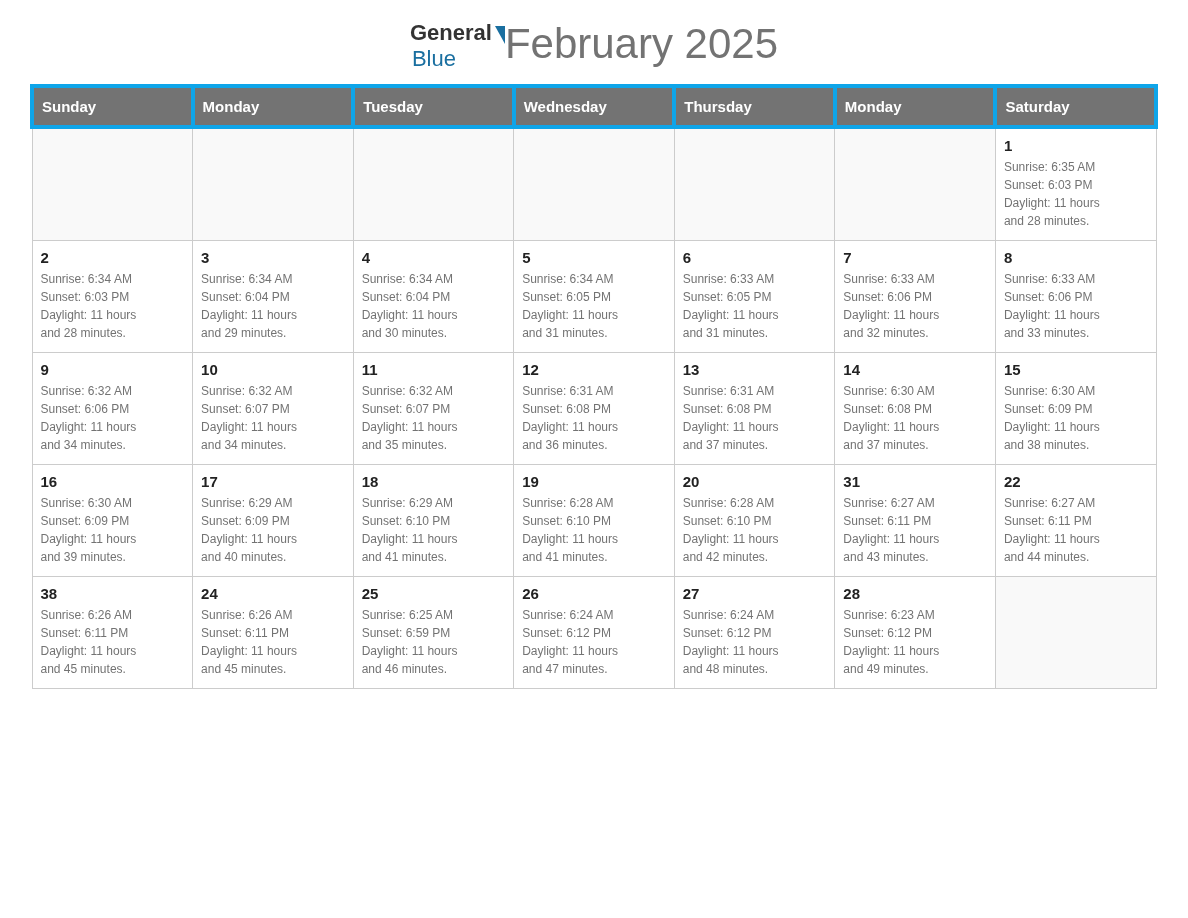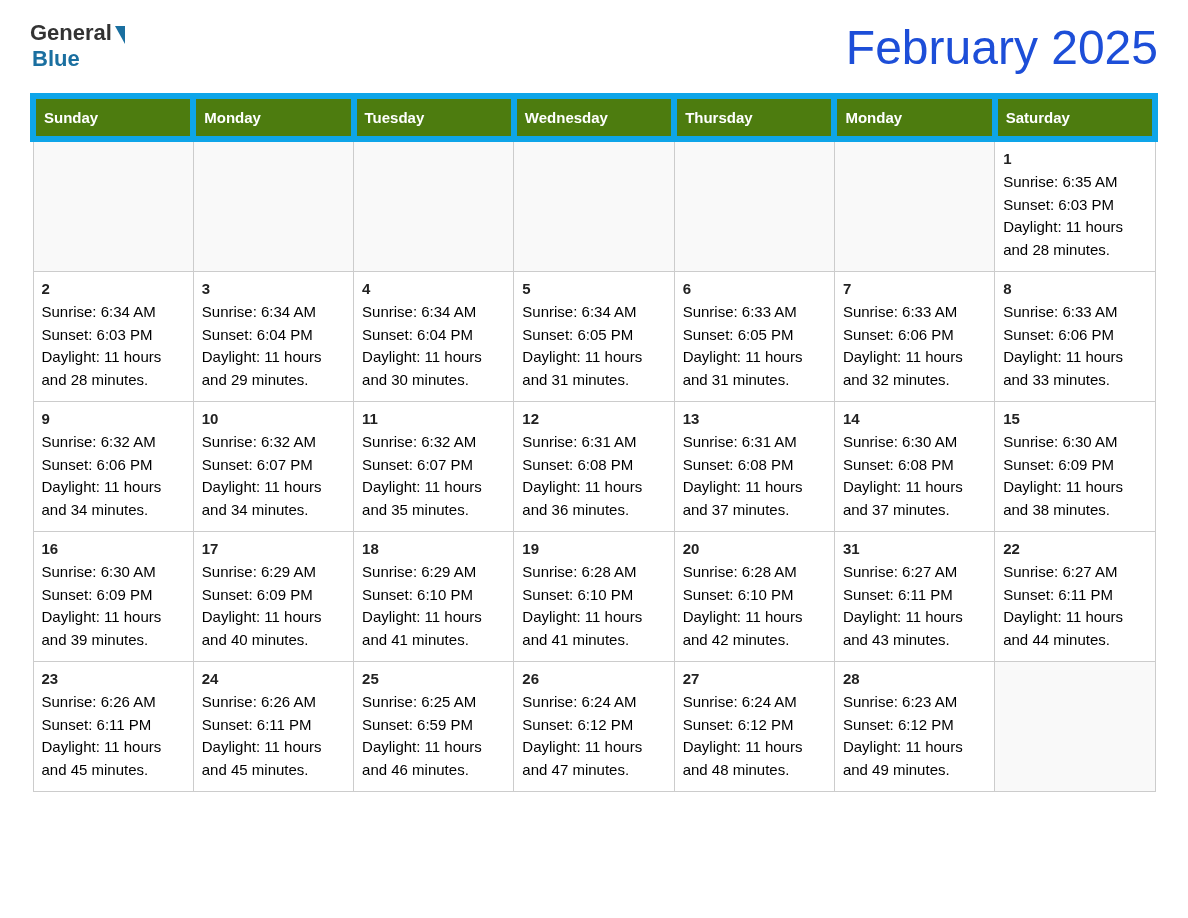--- a/index.html
+++ b/index.html
@@ -4,23 +4,23 @@
   <style>
     * { box-sizing: border-box; margin: 0; padding: 0; }
     body {
       font-family: Arial, sans-serif;
       background: #fff;
       color: #333;
       padding: 20px 30px;
     }
     .header {
       display: flex;
-      justify-content: space-between;
+      justify-content: center;
       align-items: flex-start;
-      margin-bottom: 18px;
+      margin-bottom: 12px;
     }
     .logo {
       display: flex;
       flex-direction: column;
       align-items: flex-start;
     }
     .logo-top {
       display: flex;
       align-items: center;
     }
@@ -33,70 +33,70 @@
       width: 0;
       height: 0;
       border-left: 10px solid transparent;
       border-right: 0px solid transparent;
       border-top: 18px solid #1a6fa0;
       margin-left: 3px;
       margin-top: 4px;
     }
     .logo-blue {
       font-size: 22px;
-      font-weight: bold;
+      font-weight: normal;
       color: #1a6fa0;
       margin-left: 2px;
     }
     .title-block {
       text-align: right;
     }
     .title-block h1 {
-      font-size: 48px;
+      font-size: 42px;
       font-weight: normal;
-      color: #1d4ed8;
+      color: #737373;
     }
     .title-block h2 {
       font-size: 20px;
       font-weight: normal;
       color: #555;
     }
     .calendar {
       width: 100%;
       border-collapse: collapse;
     }
     .calendar thead tr th {
-      background: #4d7c0f;
+      background: #737373;
       color: #fff;
       font-size: 15px;
       font-weight: bold;
       padding: 10px 8px;
       text-align: left;
-      border: 6px solid #0ea5e9;
+      border: 4px solid #0ea5e9;
     }
     .calendar tbody tr td {
       vertical-align: top;
       padding: 8px 8px 10px 8px;
       border: 1px solid #ccc;
       width: calc(100% / 7);
       min-height: 90px;
     }
     .calendar tbody tr {
       background: #fff;
     }
     .day-number {
       font-size: 15px;
       font-weight: bold;
       color: #222;
       display: block;
       margin-bottom: 4px;
     }
     .day-info {
-      font-size: 15px;
-      color: #000000;
+      font-size: 12px;
+      color: #737373;
       line-height: 1.5;
     }
     .empty-cell {
       background: #f9f9f9;
     }
     .row-divider td {
       border-top: 2px solid #1a6fa0;
     }
   </style>
 </head>
@@ -291,21 +291,21 @@
         <td>
           <span class="day-number">22</span>
           <div class="day-info" style="white-space: pre-line;">Sunrise: 6:27 AM
 Sunset: 6:11 PM
 Daylight: 11 hours
 and 44 minutes.</div>
         </td>
       </tr>
       <tr class="row-divider">
         <td>
-          <span class="day-number">23</span>
+          <span class="day-number">38</span>
           <div class="day-info" style="white-space: pre-line;">Sunrise: 6:26 AM
 Sunset: 6:11 PM
 Daylight: 11 hours
 and 45 minutes.</div>
         </td>
         <td>
           <span class="day-number">24</span>
           <div class="day-info" style="white-space: pre-line;">Sunrise: 6:26 AM
 Sunset: 6:11 PM
 Daylight: 11 hours

